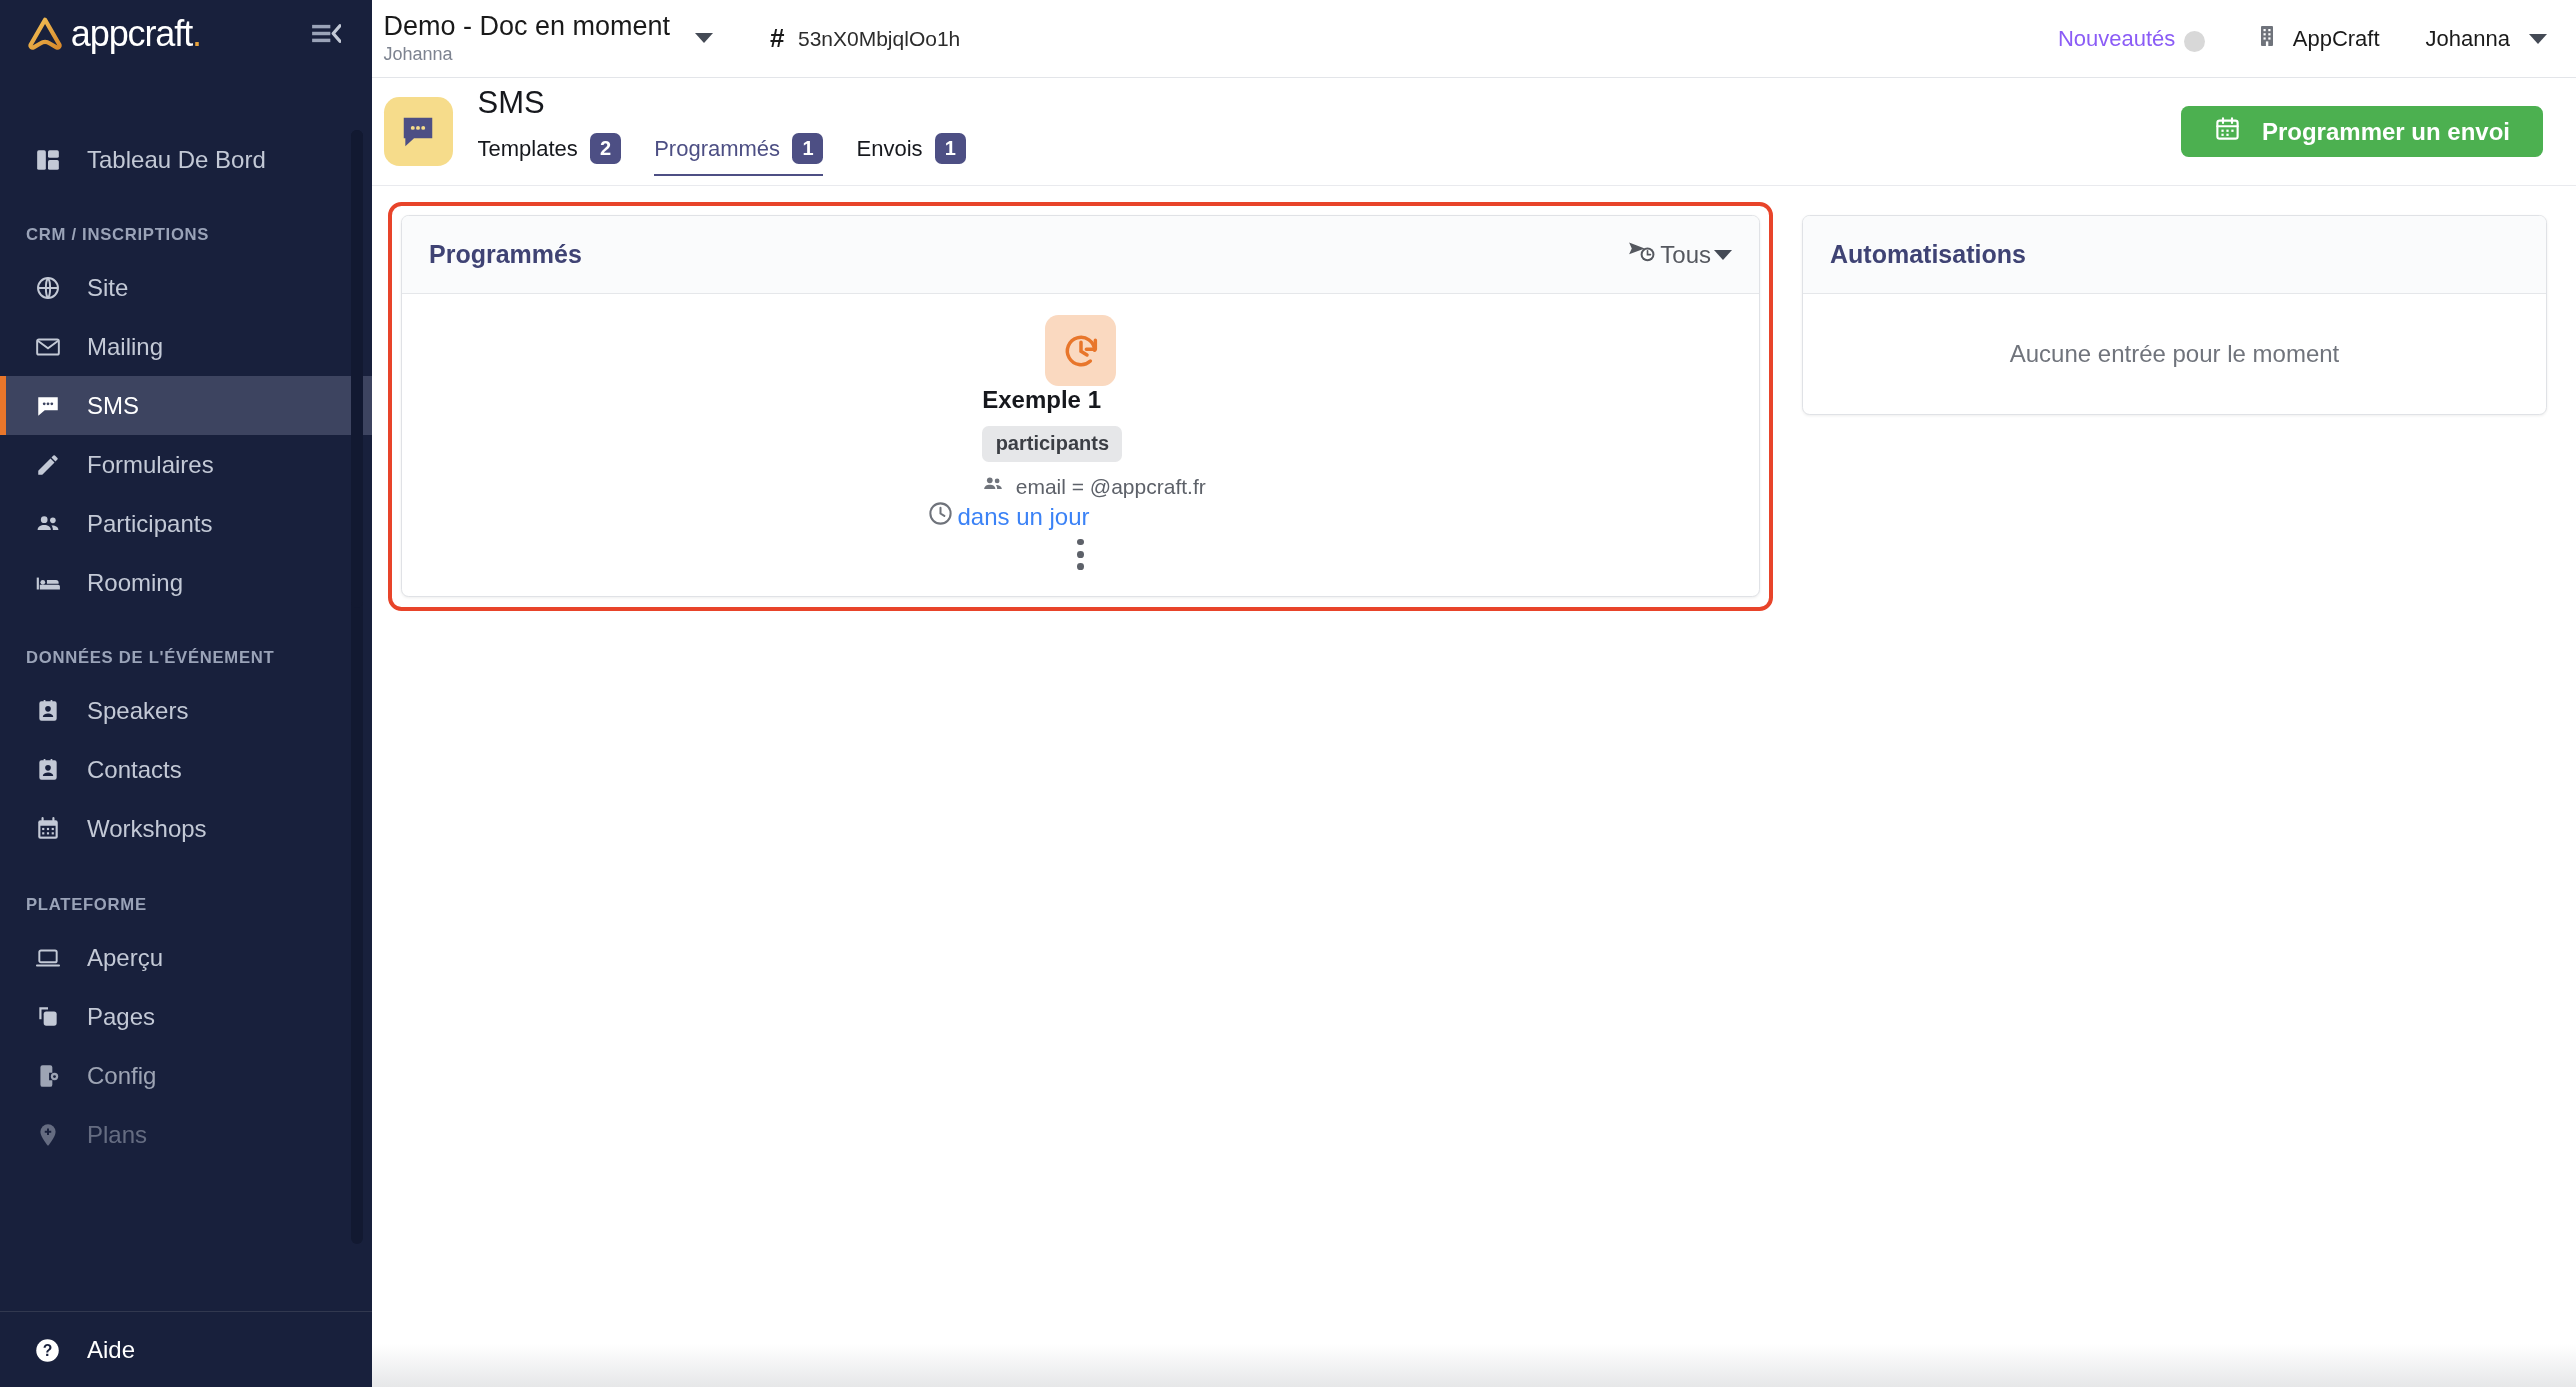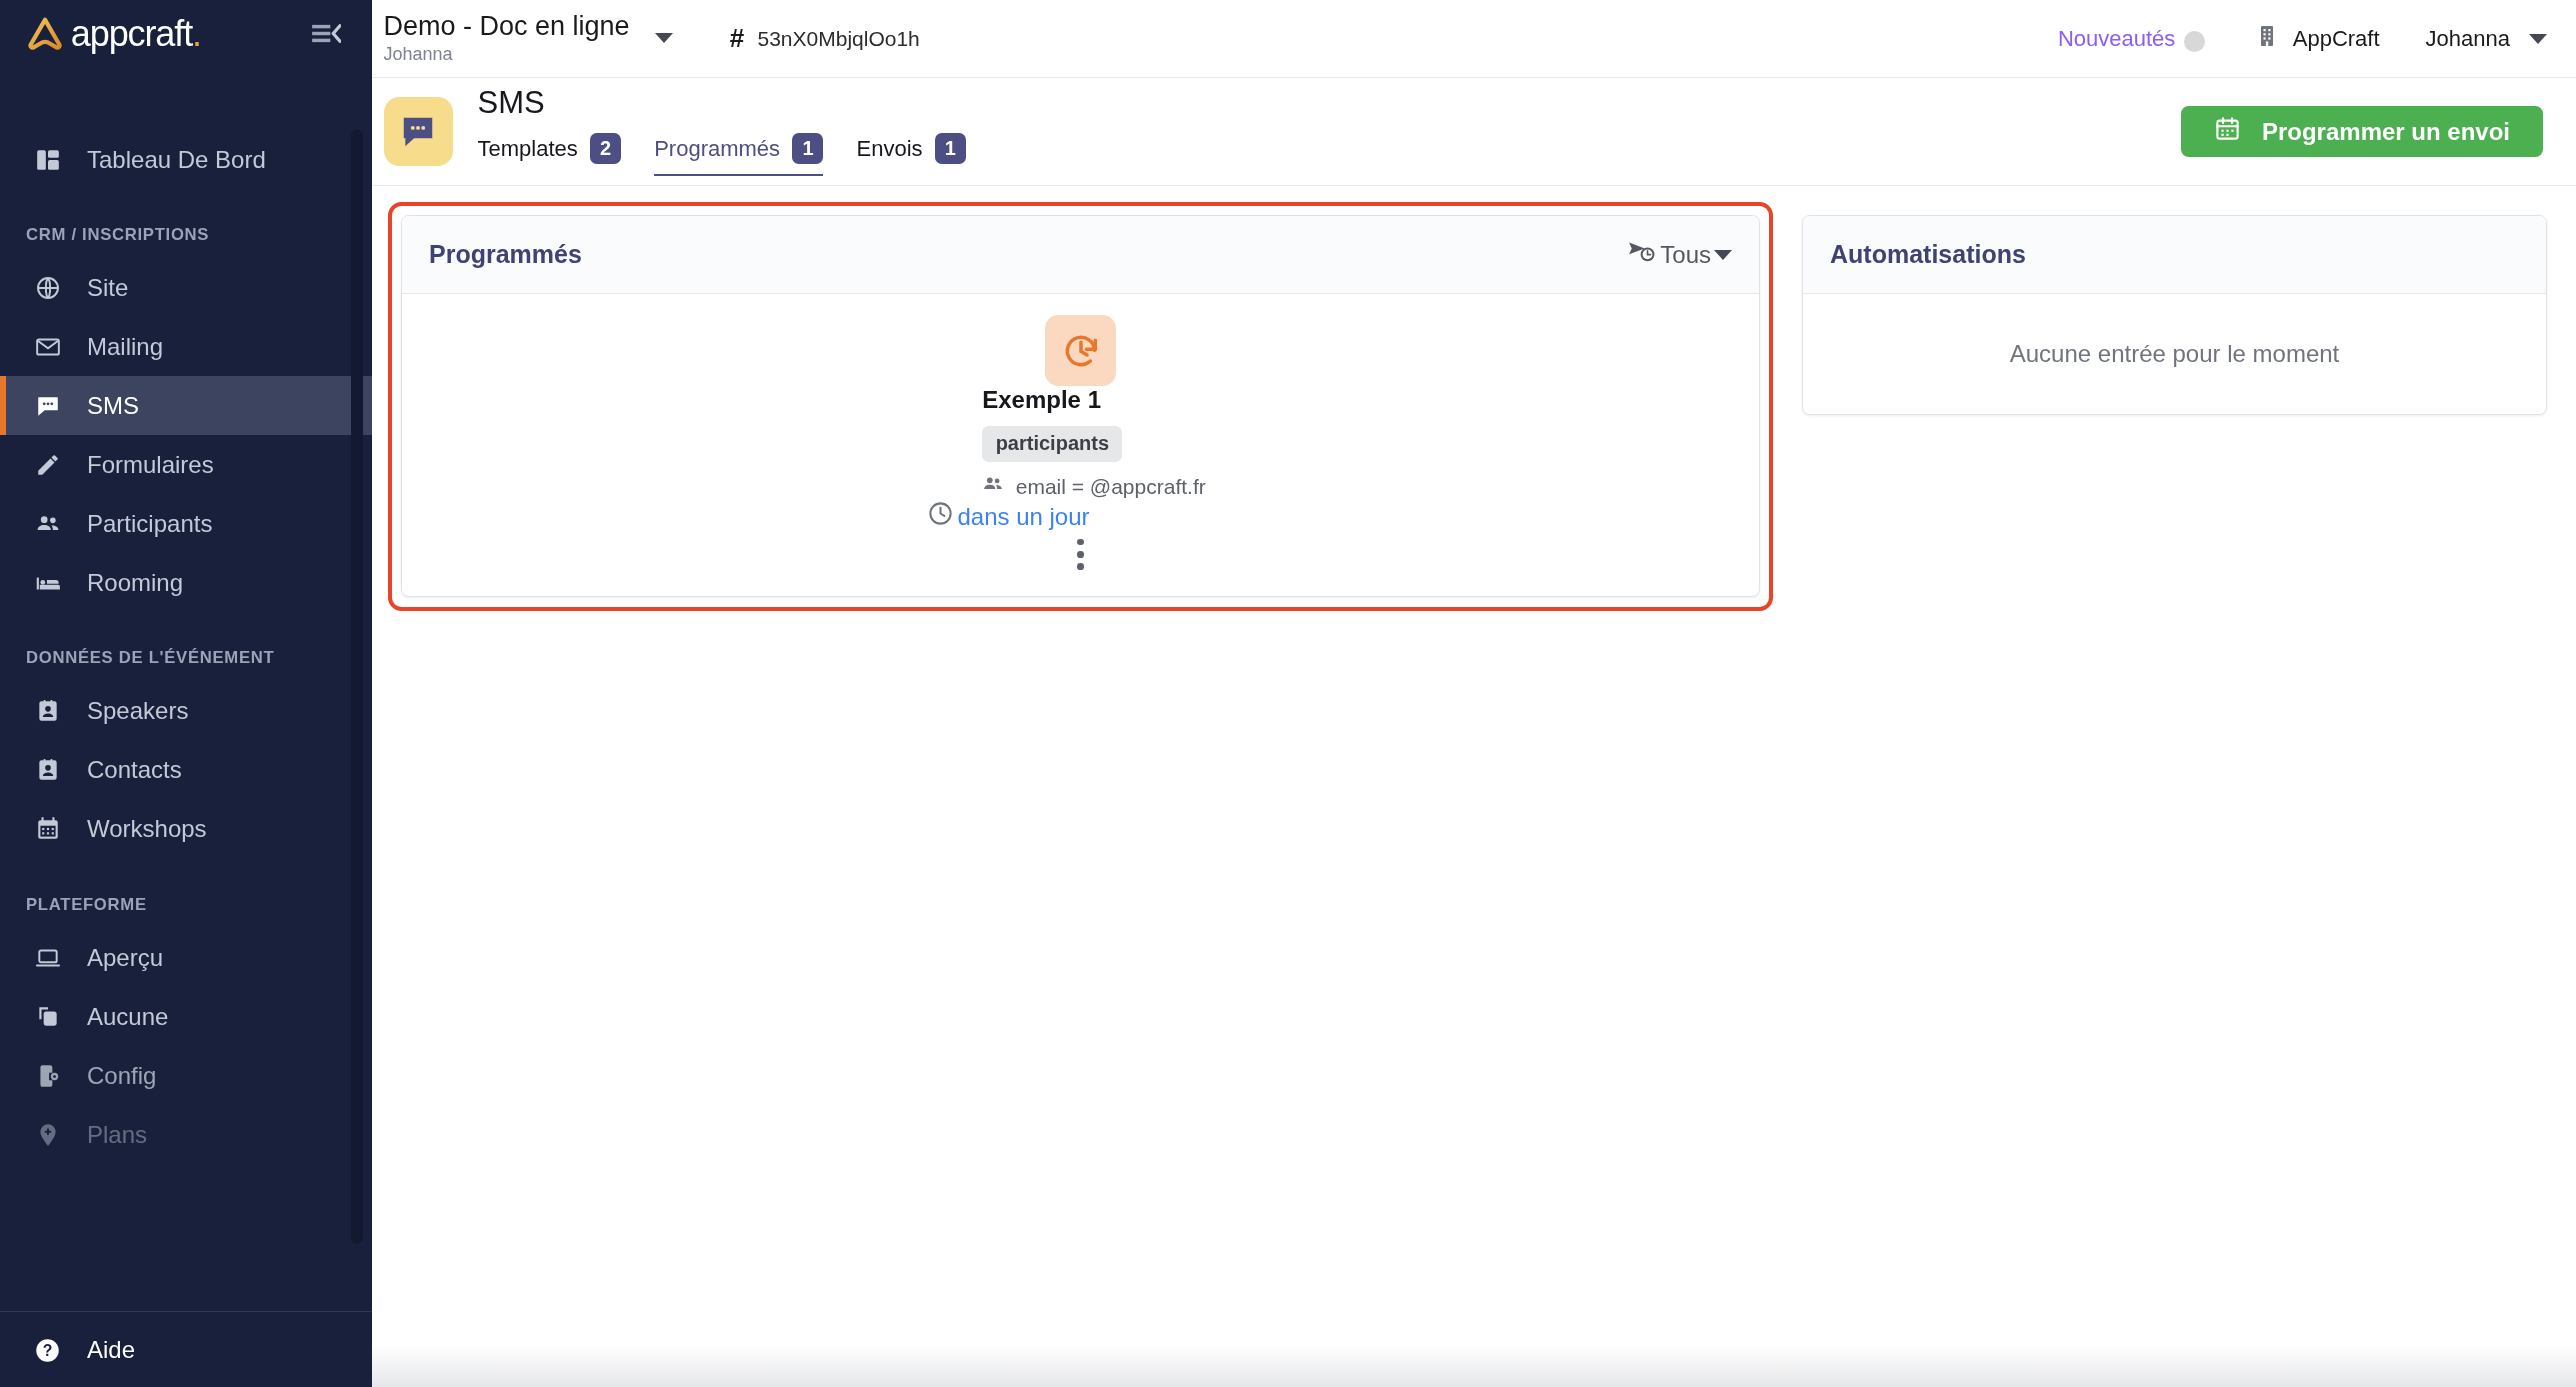--- a/index.html
+++ b/index.html
@@ -344,21 +344,21 @@
         <span class="lbl">Aperçu</span>
       </div>
 
       <div class="nav-item">
         <span class="ico">
           <svg viewBox="0 0 24 24" width="26" height="26" fill="#c3c9d6">
             <path d="M4 3h8v2H6v9H4z"></path>
               <rect x="8" y="7" width="12" height="13" rx="2.4"></rect>
           </svg>
         </span>
-        <span class="lbl">Aucune</span>
+        <span class="lbl">Pages</span>
       </div>
 
       <div class="nav-item" style="opacity: 0.78;">
         <span class="ico">
           <svg viewBox="0 0 24 24" width="26" height="26" fill="#c3c9d6">
             <path d="M7 2h7a2 2 0 012 2v5h-3v7h3v4a2 2 0 01-2 2H7a2 2 0 01-2-2V4a2 2 0 012-2z"></path>
             <circle cx="18" cy="12.5" r="3.4"></circle>
               <circle cx="18" cy="12.5" r="1.3" fill="#18203c"></circle>
           </svg>
         </span>
@@ -392,21 +392,21 @@
         <span class="lbl">Aide</span>
       </div>
     </div>
   </aside>
 
   <div class="main">
 
     <div class="topbar">
       <div class="evt">
         <div>
-          <div class="evt-name">Demo - Doc en ligne</div>
+          <div class="evt-name">Demo - Doc en moment</div>
           <div class="evt-sub">Johanna</div>
         </div>
         <span class="caret"></span>
       </div>
 
       <div class="evt-id">
         <span class="hash">#</span>
         <span>53nX0MbjqlOo1h</span>
       </div>
 

